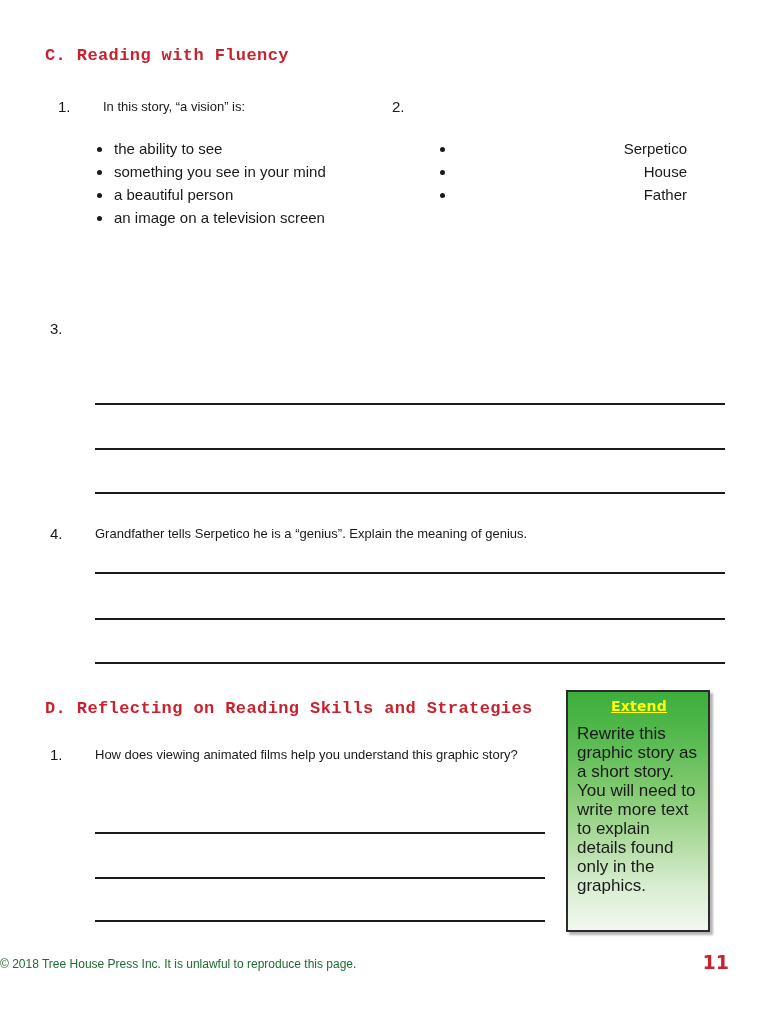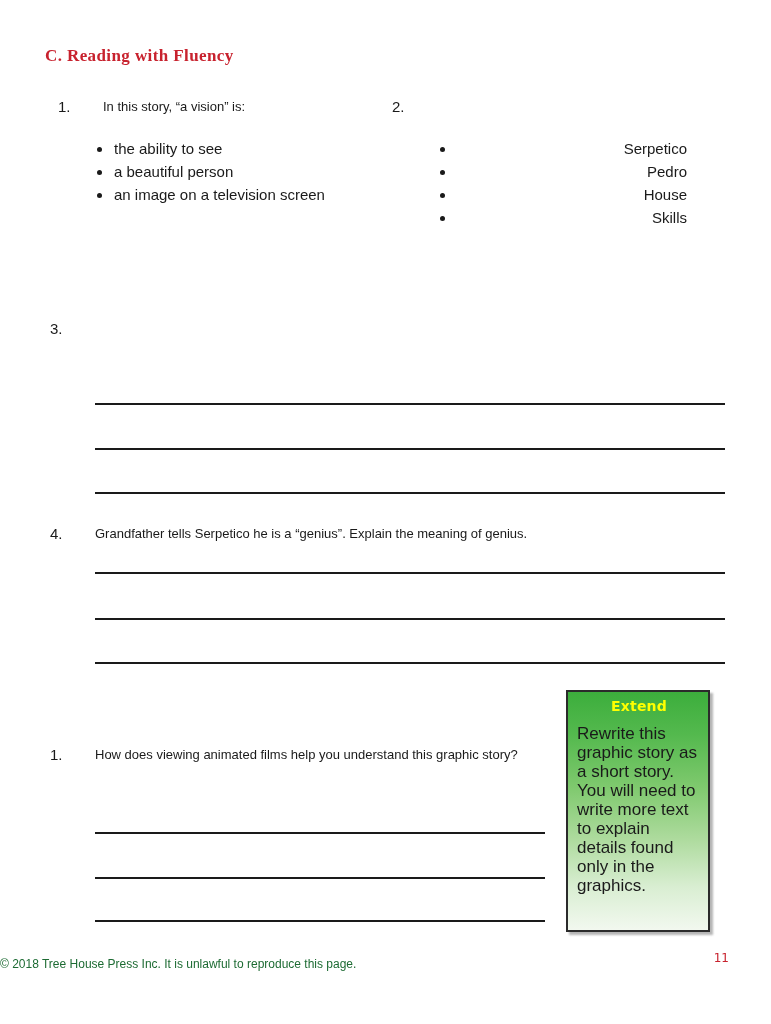--- a/index.html
+++ b/index.html
@@ -19,21 +19,21 @@
   .page {
     position: relative;
     width: 771px;
     height: 1024px;
     background: #ffffff;
   }
 
   
   .section-heading {
     position: absolute;
-    font-family: Liberation Serif, serif;
+    font-family: Liberation Mono, monospace;
     font-weight: bold;
     font-size: 17px;
     letter-spacing: 0.4px;
     color: #c8222e;
     white-space: nowrap;
   }
   #heading-c { left: 45px; top: 46px; }
   #heading-d { left: 45px; top: 699px; }
 
   
@@ -117,20 +117,21 @@
   }
   #extend-title {
     text-align: center;
     font-family: "DejaVu Sans", sans-serif;
     font-weight: bold;
     font-size: 14px;
     color: #ffff00;
     line-height: 18px;
     margin-bottom: 9px;
     letter-spacing: 0.2px;
+    text-decoration: underline;
   }
   #extend-body {
     font-size: 17px;
     line-height: 19px;
     color: #1a1a1a;
   }
 
   
   #footer-copyright {
     position: absolute;
@@ -139,71 +140,72 @@
     width: 771px;
     text-align: left;
     font-size: 12px;
     color: #1d6b33;
   }
   #footer-pageno {
     position: absolute;
     right: 42px;
     top: 951px;
     font-family: "DejaVu Sans", sans-serif;
-    font-weight: normal;
-    font-size: 12px;
+    font-weight: bold;
+    font-size: 19px;
     color: #c8222e;
   }
 </style>
 </head>
 <body>
 
 <div class="page">
 
   <div class="section-heading" id="heading-c">C. Reading with Fluency</div>
 
   <div class="qrow" id="q1-row">
     <span class="qnum">1.</span>
     <span class="qtext">In this story, “a vision” is:</span>
   </div>
 
   <ul class="choices" id="choices-q1">
     <li>the ability to see</li>
+    <li>something you see in your mind</li>
     <li>a beautiful person</li>
     <li>an image on a television screen</li>
   </ul>
 
   <div class="qrow" id="q2-row">
     <span class="qnum">2.</span>
   </div>
 
   <ul class="choices" id="choices-q2">
     <li>Serpetico</li>
-    <li>Pedro</li>
     <li>House</li>
-    <li>Skills</li>
+    <li>Father</li>
   </ul>
 
   <div class="qrow" id="q3-row">
     <span class="qnum">3.</span>
   </div>
 
   <div class="rule" style="left:95px; top:403px; width:630px;"></div>
   <div class="rule" style="left:95px; top:448px; width:630px;"></div>
   <div class="rule" style="left:95px; top:492px; width:630px;"></div>
 
   <div class="qrow" id="q4-row">
     <span class="qnum">4.</span>
     <span class="qtext">Grandfather tells Serpetico he is a “genius”. Explain the meaning of genius.</span>
   </div>
 
   <div class="rule" style="left:95px; top:572px; width:630px;"></div>
   <div class="rule" style="left:95px; top:618px; width:630px;"></div>
   <div class="rule" style="left:95px; top:662px; width:630px;"></div>
 
+  <div class="section-heading" id="heading-d">D. Reflecting on Reading Skills and Strategies</div>
 
   <div class="qrow" id="d1-row">
     <span class="qnum">1.</span>
     <span class="qtext">How does viewing animated films help you understand this graphic story?</span>
   </div>
 
   <div class="rule" style="left:95px; top:832px; width:450px;"></div>
   <div class="rule" style="left:95px; top:877px; width:450px;"></div>
   <div class="rule" style="left:95px; top:920px; width:450px;"></div>
 

